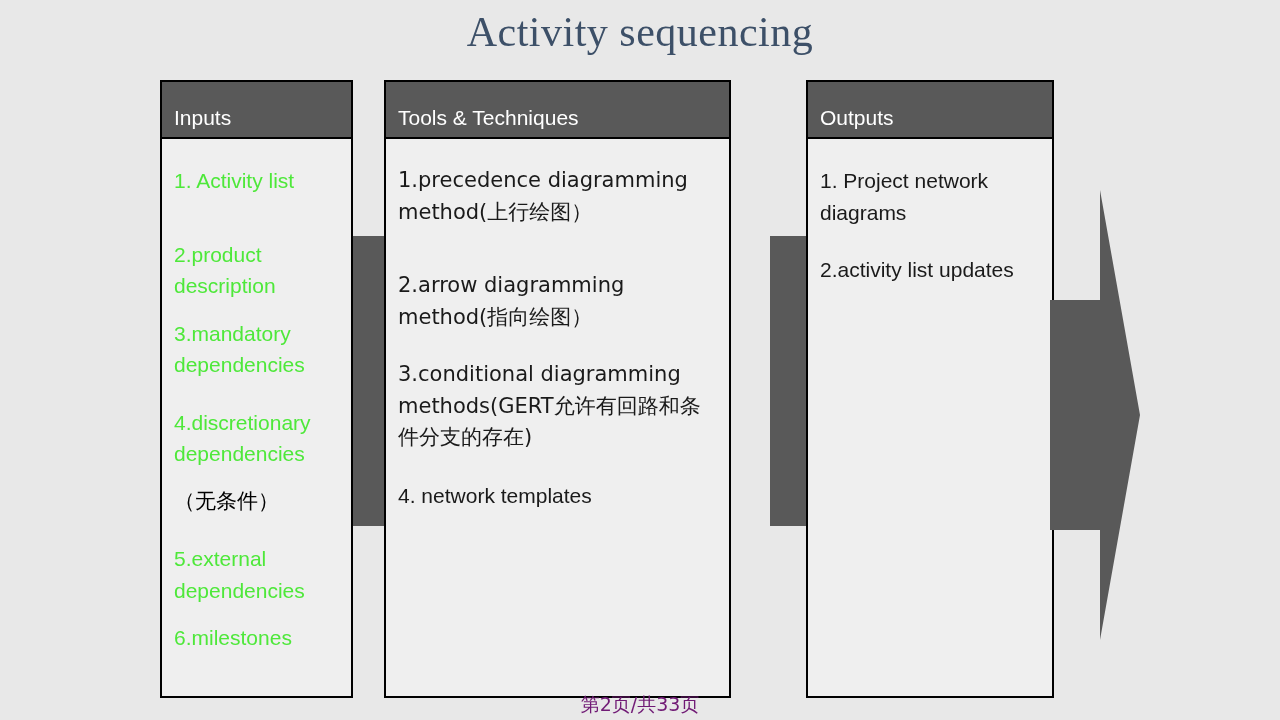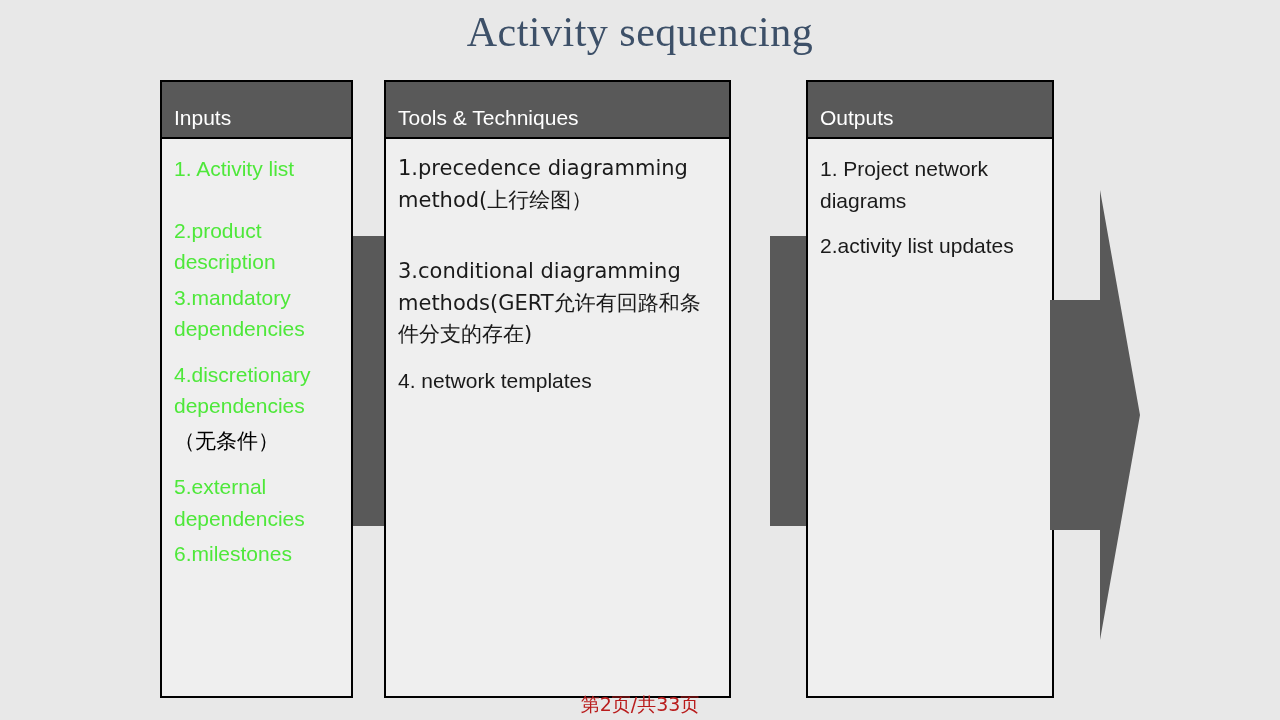--- a/index.html
+++ b/index.html
@@ -50,42 +50,42 @@
     border-bottom: 2px solid #000;
     line-height: 1.15;
   }
   .panel-body {
     padding: 10px 10px 8px 12px;
     box-sizing: border-box;
   }
   .item {
     font-size: 21px;
     line-height: 1.5;
-    margin: 4px 0 0 0;
+    margin: 16px 0 0 0;
   }
   .green {
     color: #4ee83a;
   }
   .dark {
     color: #1a1a1a;
   }
   .red {
     color: #000000;
   }
   .gap-sm { height: 26px; }
   .gap-xs { height: 10px; }
   .cjk { font-family: "DejaVu Sans", "Liberation Sans", sans-serif; }
   .footer {
     position: absolute;
     left: 0;
     top: 692px;
     width: 1280px;
     text-align: center;
     font-size: 19px;
-    color: #b91c1c;
+    color: #701a75;
     font-family: "DejaVu Sans", sans-serif;
   }
   .arrow-wrap {
     position: absolute;
     left: 1040px;
     top: 180px;
     width: 110px;
     height: 470px;
   }
 </style>
@@ -113,20 +113,21 @@
       <div class="item green">5.external dependencies</div>
       <div class="item green">6.milestones</div>
     </div>
   </div>
 
   <div class="panel" style="left:384px; top:80px; width:347px; height:618px;">
     <div class="panel-header">Tools &amp; Techniques</div>
     <div class="panel-body">
       <div class="item dark cjk">1.precedence diagramming method(上行绘图）</div>
       <div class="gap-sm"></div>
+      <div class="item dark cjk">2.arrow diagramming method(指向绘图）</div>
       <div class="gap-xs"></div>
       <div class="item dark cjk">3.conditional diagramming methods(GERT允许有回路和条件分支的存在)</div>
       <div class="gap-xs"></div>
       <div class="item dark">4. network templates</div>
     </div>
   </div>
 
   <div class="panel" style="left:806px; top:80px; width:248px; height:618px;">
     <div class="panel-header">Outputs</div>
     <div class="panel-body">

